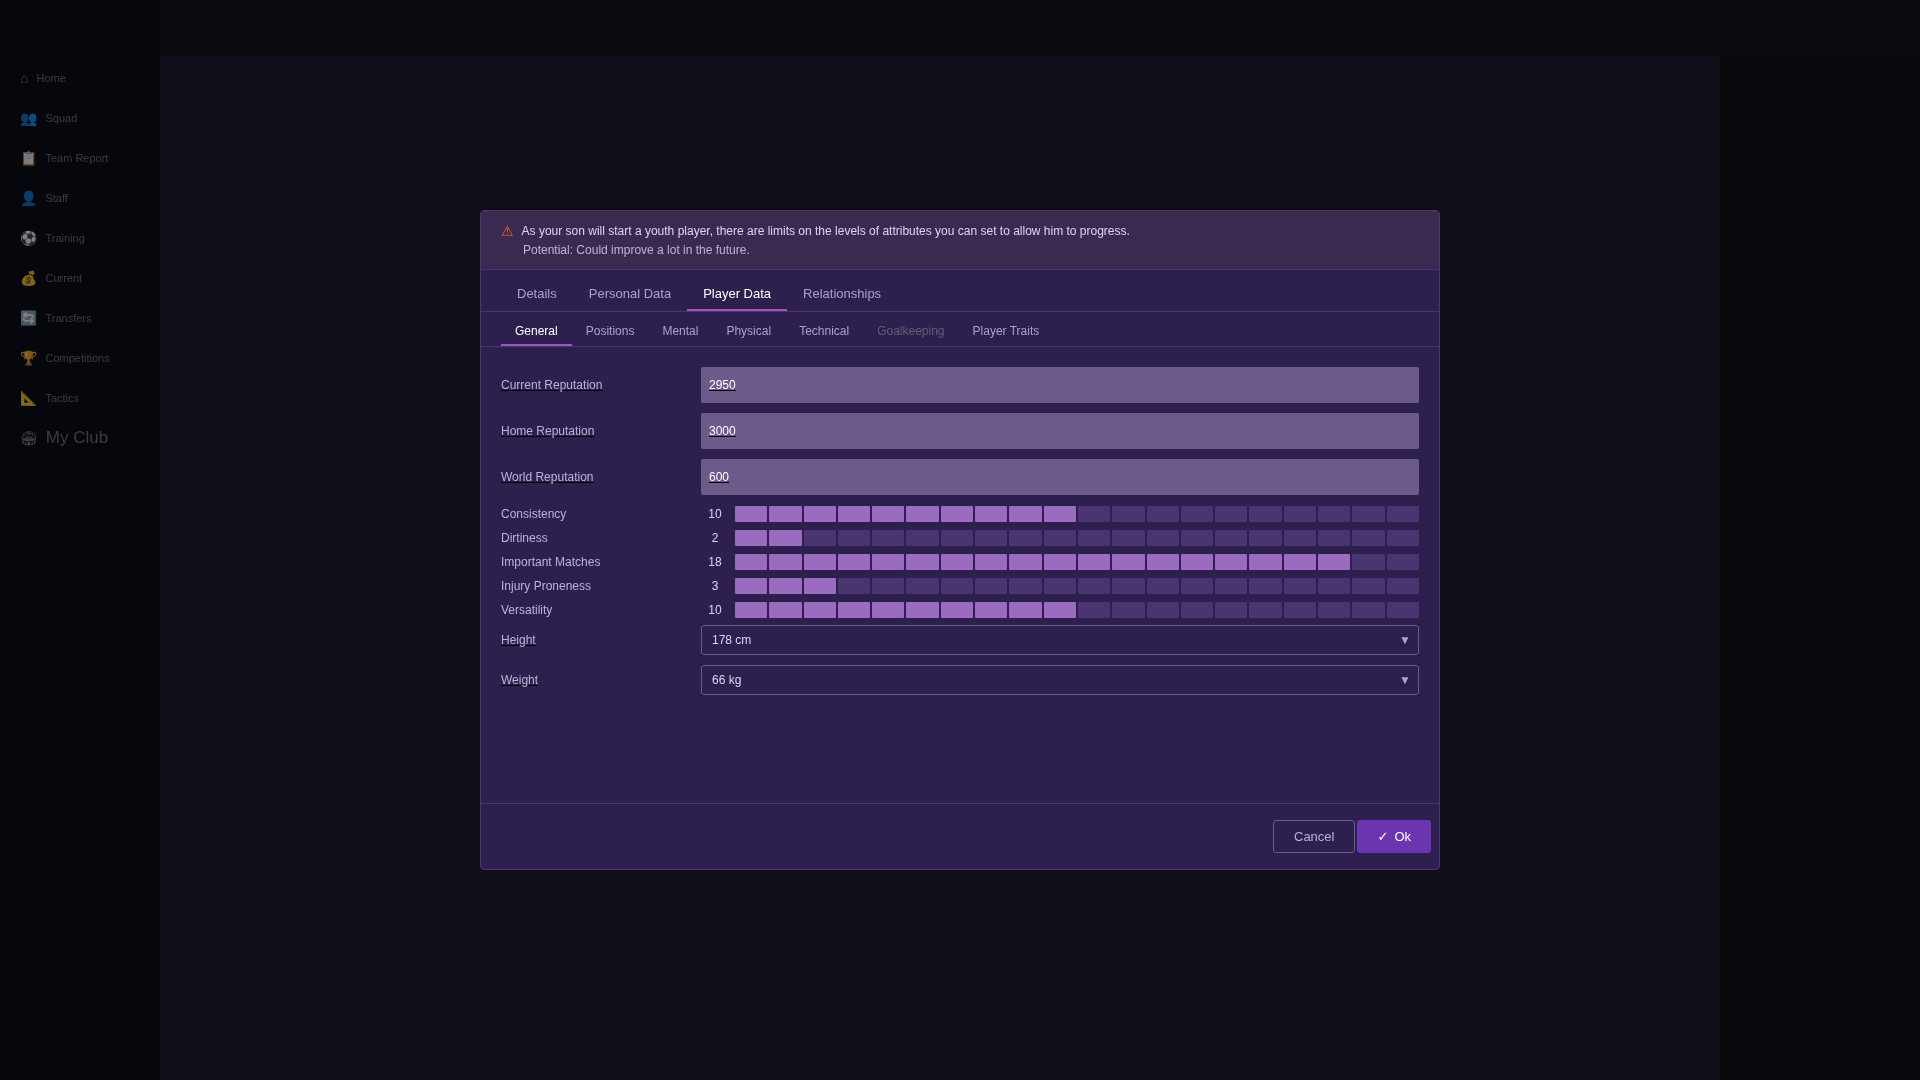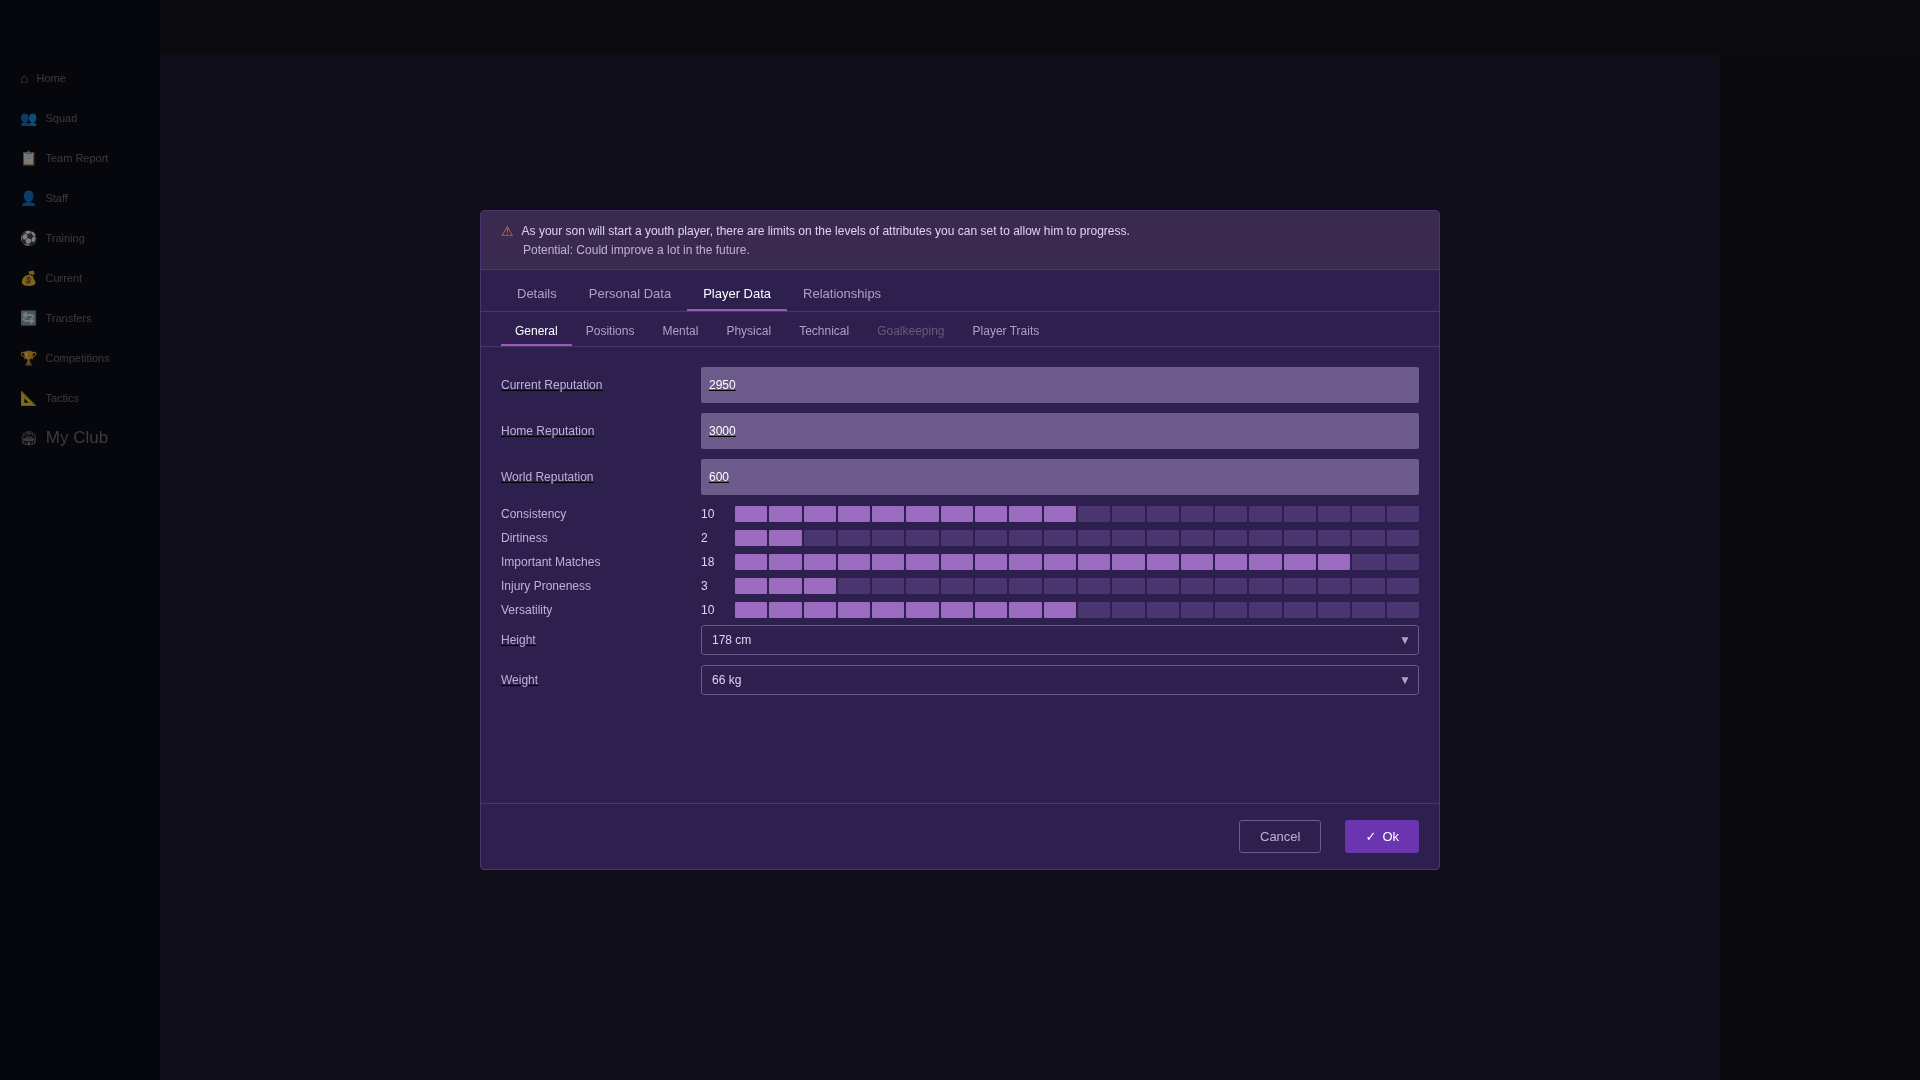--- a/index.html
+++ b/index.html
@@ -232,21 +232,21 @@
       width: 200px;
       color: #c0b0d8;
       font-size: 12px;
       flex-shrink: 0;
     }
 
     .attr-value {
       width: 28px;
       color: #e0d0f0;
       font-size: 12px;
-      text-align: left;
+      text-align: center;
       margin-right: 6px;
       flex-shrink: 0;
     }
 
     .attr-bars {
       flex: 1;
       display: flex;
       gap: 2px;
       height: 18px;
       align-items: center;
@@ -291,22 +291,22 @@
       transform: translateY(-50%);
       color: #b0a0c8;
       font-size: 12px;
       pointer-events: none;
     }
 
     
     .modal-footer {
       display: flex;
       justify-content: flex-end;
-      padding: 16px 20px;
-      gap: 24px;
+      padding: 16px 8px;
+      gap: 2px;
       border-top: 1px solid #4a3570;
     }
 
     .btn {
       padding: 8px 20px;
       border-radius: 3px;
       font-size: 13px;
       cursor: pointer;
       border: none;
     }

